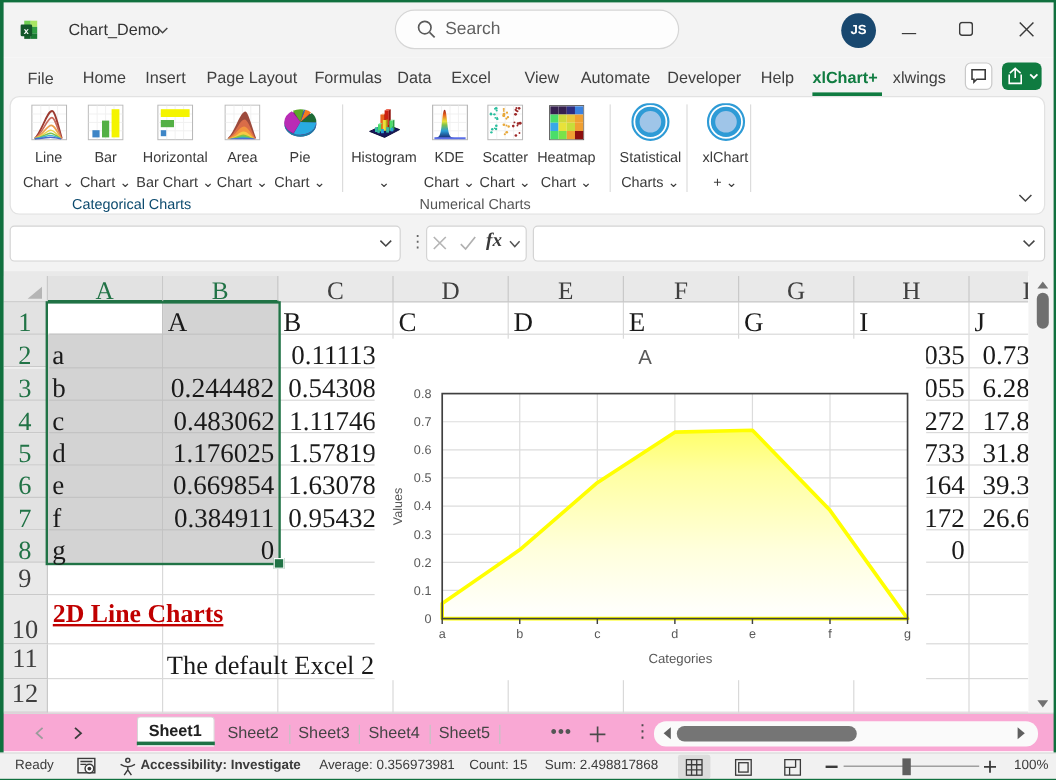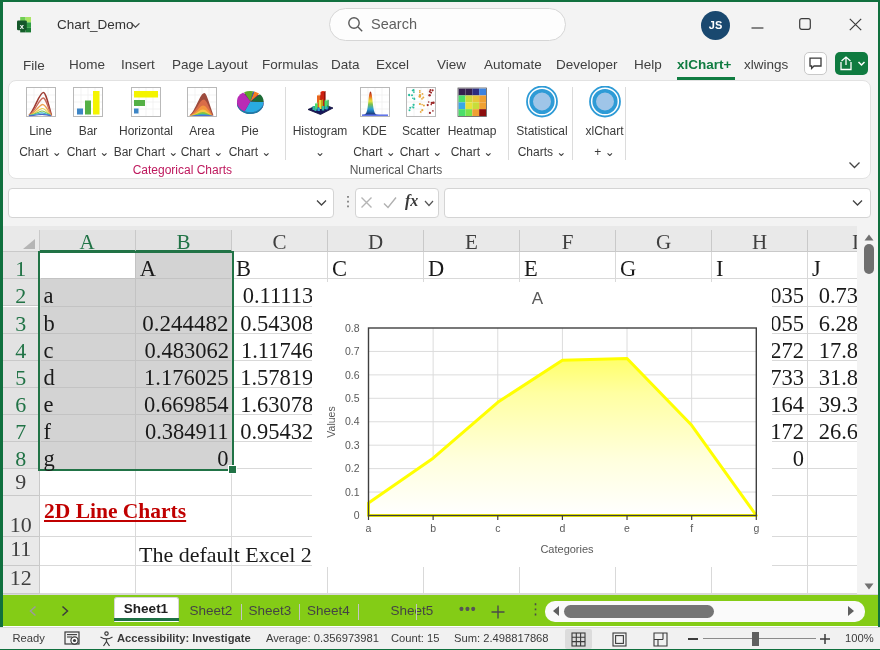--- a/index.html
+++ b/index.html
@@ -239,21 +239,21 @@
 <svg class="abs" style="left:588.5px;top:86px;" width="33" height="33" viewBox="0 0 33 33">
     <circle cx="16" cy="15.5" r="15" fill="none" stroke="#2e9bd6" stroke-width="1.8"></circle>
 <circle cx="16" cy="15.5" r="10.8" fill="#9fc5e8" stroke="#2e9bd6" stroke-width="3.6"></circle>
   </svg>
 <div class="abs" style="left:559.5px;top:121px;width:90px;text-align:center;font-size:12px;color:#3a3a3a;line-height:21px;">xlChart<br>+ ⌄</div>
 
 <div class="abs" style="left:285px;top:87px;width:1px;height:73px;background:#dcdcdc;"></div>
 <div class="abs" style="left:508px;top:87px;width:1px;height:73px;background:#dcdcdc;"></div>
 <div class="abs" style="left:572px;top:87px;width:1px;height:73px;background:#dcdcdc;"></div>
 <div class="abs" style="left:625px;top:87px;width:1px;height:73px;background:#dcdcdc;"></div>
-<div class="abs" style="left:60px;top:163px;width:172px;height:14px;font-size:12px;color:#be185d;text-align:right;">Categorical Charts</div>
+<div class="abs" style="left:60px;top:163px;width:172px;height:14px;font-size:12px;color:#0c4a6e;text-align:left;">Categorical Charts</div>
 <div class="abs" style="left:310px;top:163px;width:172px;height:14px;font-size:12px;color:#555;text-align:center;">Numerical Charts</div>
 <svg class="abs" style="left:848px;top:161px;" width="13" height="9" viewBox="0 0 13 9">
     <path d="M1.5 1.5 L6.5 6.5 L11.5 1.5" stroke="#444" stroke-width="1.3" fill="none"></path>
   </svg>
 
 <div class="abs" style="left:0;top:179px;width:880px;height:50.5px;background:#f3f3f3;"></div>
 <div class="abs" style="left:8px;top:188px;width:326px;height:30px;background:#fff;border:1px solid #d4d4d4;border-radius:4px;box-sizing:border-box;"></div>
 <svg class="abs" style="left:316px;top:199px;" width="11" height="8" viewBox="0 0 11 8">
     <path d="M1 1.5 L5.5 6 L10 1.5" stroke="#444" stroke-width="1.3" fill="none"></path>
   </svg>
@@ -433,34 +433,34 @@
 
 <div class="abs" style="left:857px;top:226px;width:20.5px;height:367.7px;background:#f3f3f3;"></div>
 <svg class="abs" style="left:863.5px;top:233.5px;" width="10" height="7" viewBox="0 0 10 7">
     <path d="M5 0.5 L9.5 6.5 L0.5 6.5 Z" fill="#717171"></path>
   </svg>
 <div class="abs" style="left:864px;top:244px;width:9.5px;height:29.5px;background:#6f6f6f;border-radius:5px;"></div>
 <svg class="abs" style="left:863.5px;top:583px;" width="10" height="7" viewBox="0 0 10 7">
     <path d="M5 6.5 L9.5 0.5 L0.5 0.5 Z" fill="#717171"></path>
   </svg>
 
-<div class="abs" style="left:0;top:593.7px;width:880px;height:32.8px;background:#84cc16;border-top:1px solid #d9d9d9;box-sizing:border-box;">
+<div class="abs" style="left:0;top:593.7px;width:880px;height:32.8px;background:#f9a8d4;border-top:1px solid #d9d9d9;box-sizing:border-box;">
 <svg class="abs" style="left:28px;top:10px;" width="10" height="12" viewBox="0 0 10 12">
       <path d="M7.5 1.5 L2.5 6 L7.5 10.5" stroke="#9b9b9b" stroke-width="1.5" fill="none"></path>
     </svg>
 <svg class="abs" style="left:60px;top:10px;" width="10" height="12" viewBox="0 0 10 12">
       <path d="M2.5 1.5 L7.5 6 L2.5 10.5" stroke="#3c3c3c" stroke-width="1.5" fill="none"></path>
     </svg>
 <div class="abs" style="left:113.5px;top:2.2px;width:65px;height:24.8px;background:#fff;border:1px solid #d6d6d6;border-bottom:none;border-radius:3px 3px 0 0;box-sizing:border-box;"></div>
 <div class="abs" style="left:113.5px;top:23.6px;width:65px;height:3.2px;background:#1e7145;"></div>
 <div class="abs" style="left:113.5px;top:6.5px;width:65px;text-align:center;font-size:13.5px;font-weight:bold;color:#202020;">Sheet1</div>
 <div class="abs" style="left:184.0px;top:8px;width:54px;text-align:center;font-size:13.5px;color:#444;">Sheet2</div>
 <div class="abs" style="left:243.0px;top:8px;width:54px;text-align:center;font-size:13.5px;color:#444;">Sheet3</div>
 <div class="abs" style="left:301.5px;top:8px;width:54px;text-align:center;font-size:13.5px;color:#444;">Sheet4</div>
-<div class="abs" style="left:360.0px;top:8px;width:54px;text-align:center;font-size:13.5px;color:#444;margin-left:25px;">Sheet5</div>
+<div class="abs" style="left:360.0px;top:8px;width:54px;text-align:center;font-size:13.5px;color:#444;">Sheet5</div>
 <div class="abs" style="left:240.5px;top:9px;width:1px;height:16px;background:#c4c4c4;"></div>
 <div class="abs" style="left:299.0px;top:9px;width:1px;height:16px;background:#c4c4c4;"></div>
 <div class="abs" style="left:357.5px;top:9px;width:1px;height:16px;background:#c4c4c4;"></div>
 <div class="abs" style="left:416.0px;top:9px;width:1px;height:16px;background:#c4c4c4;"></div>
 <div class="abs" style="left:459px;top:6px;font-size:14px;color:#555;letter-spacing:1px;font-weight:bold;">•••</div>
 <svg class="abs" style="left:490px;top:9px;" width="16" height="16" viewBox="0 0 16 16">
       <path d="M8 1.5 V14.5 M1.5 8 H14.5" stroke="#4a4a4a" stroke-width="1.4"></path>
     </svg>
 <div class="abs" style="left:528px;top:5px;font-size:15px;color:#4a4a4a;">⋮</div>
 <div class="abs" style="left:545px;top:6px;width:320px;height:21px;background:#fafafa;border-radius:10px;"></div>

